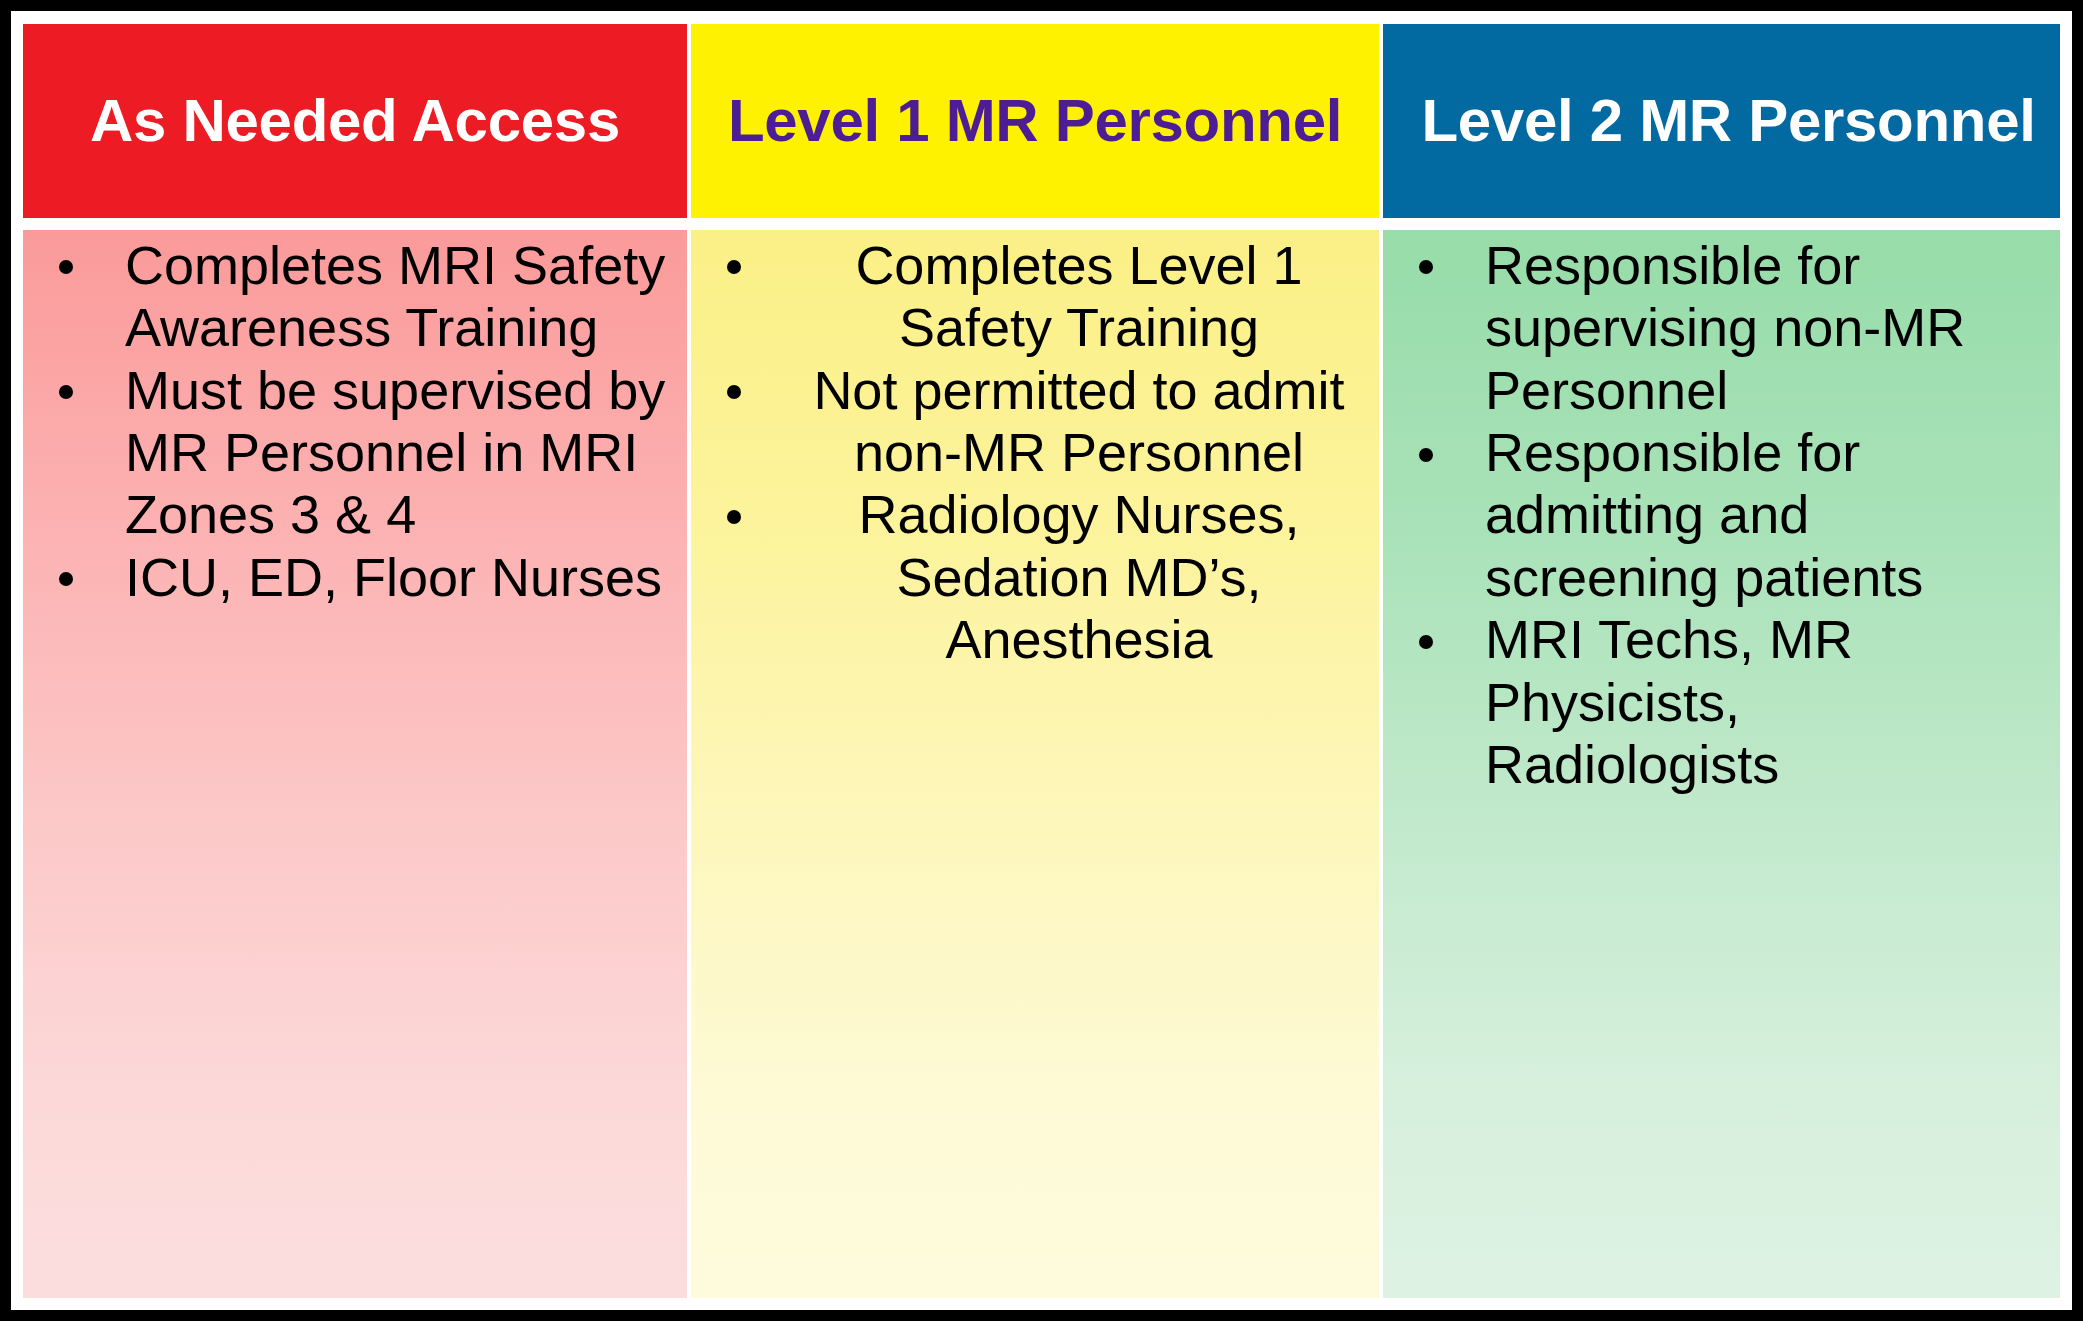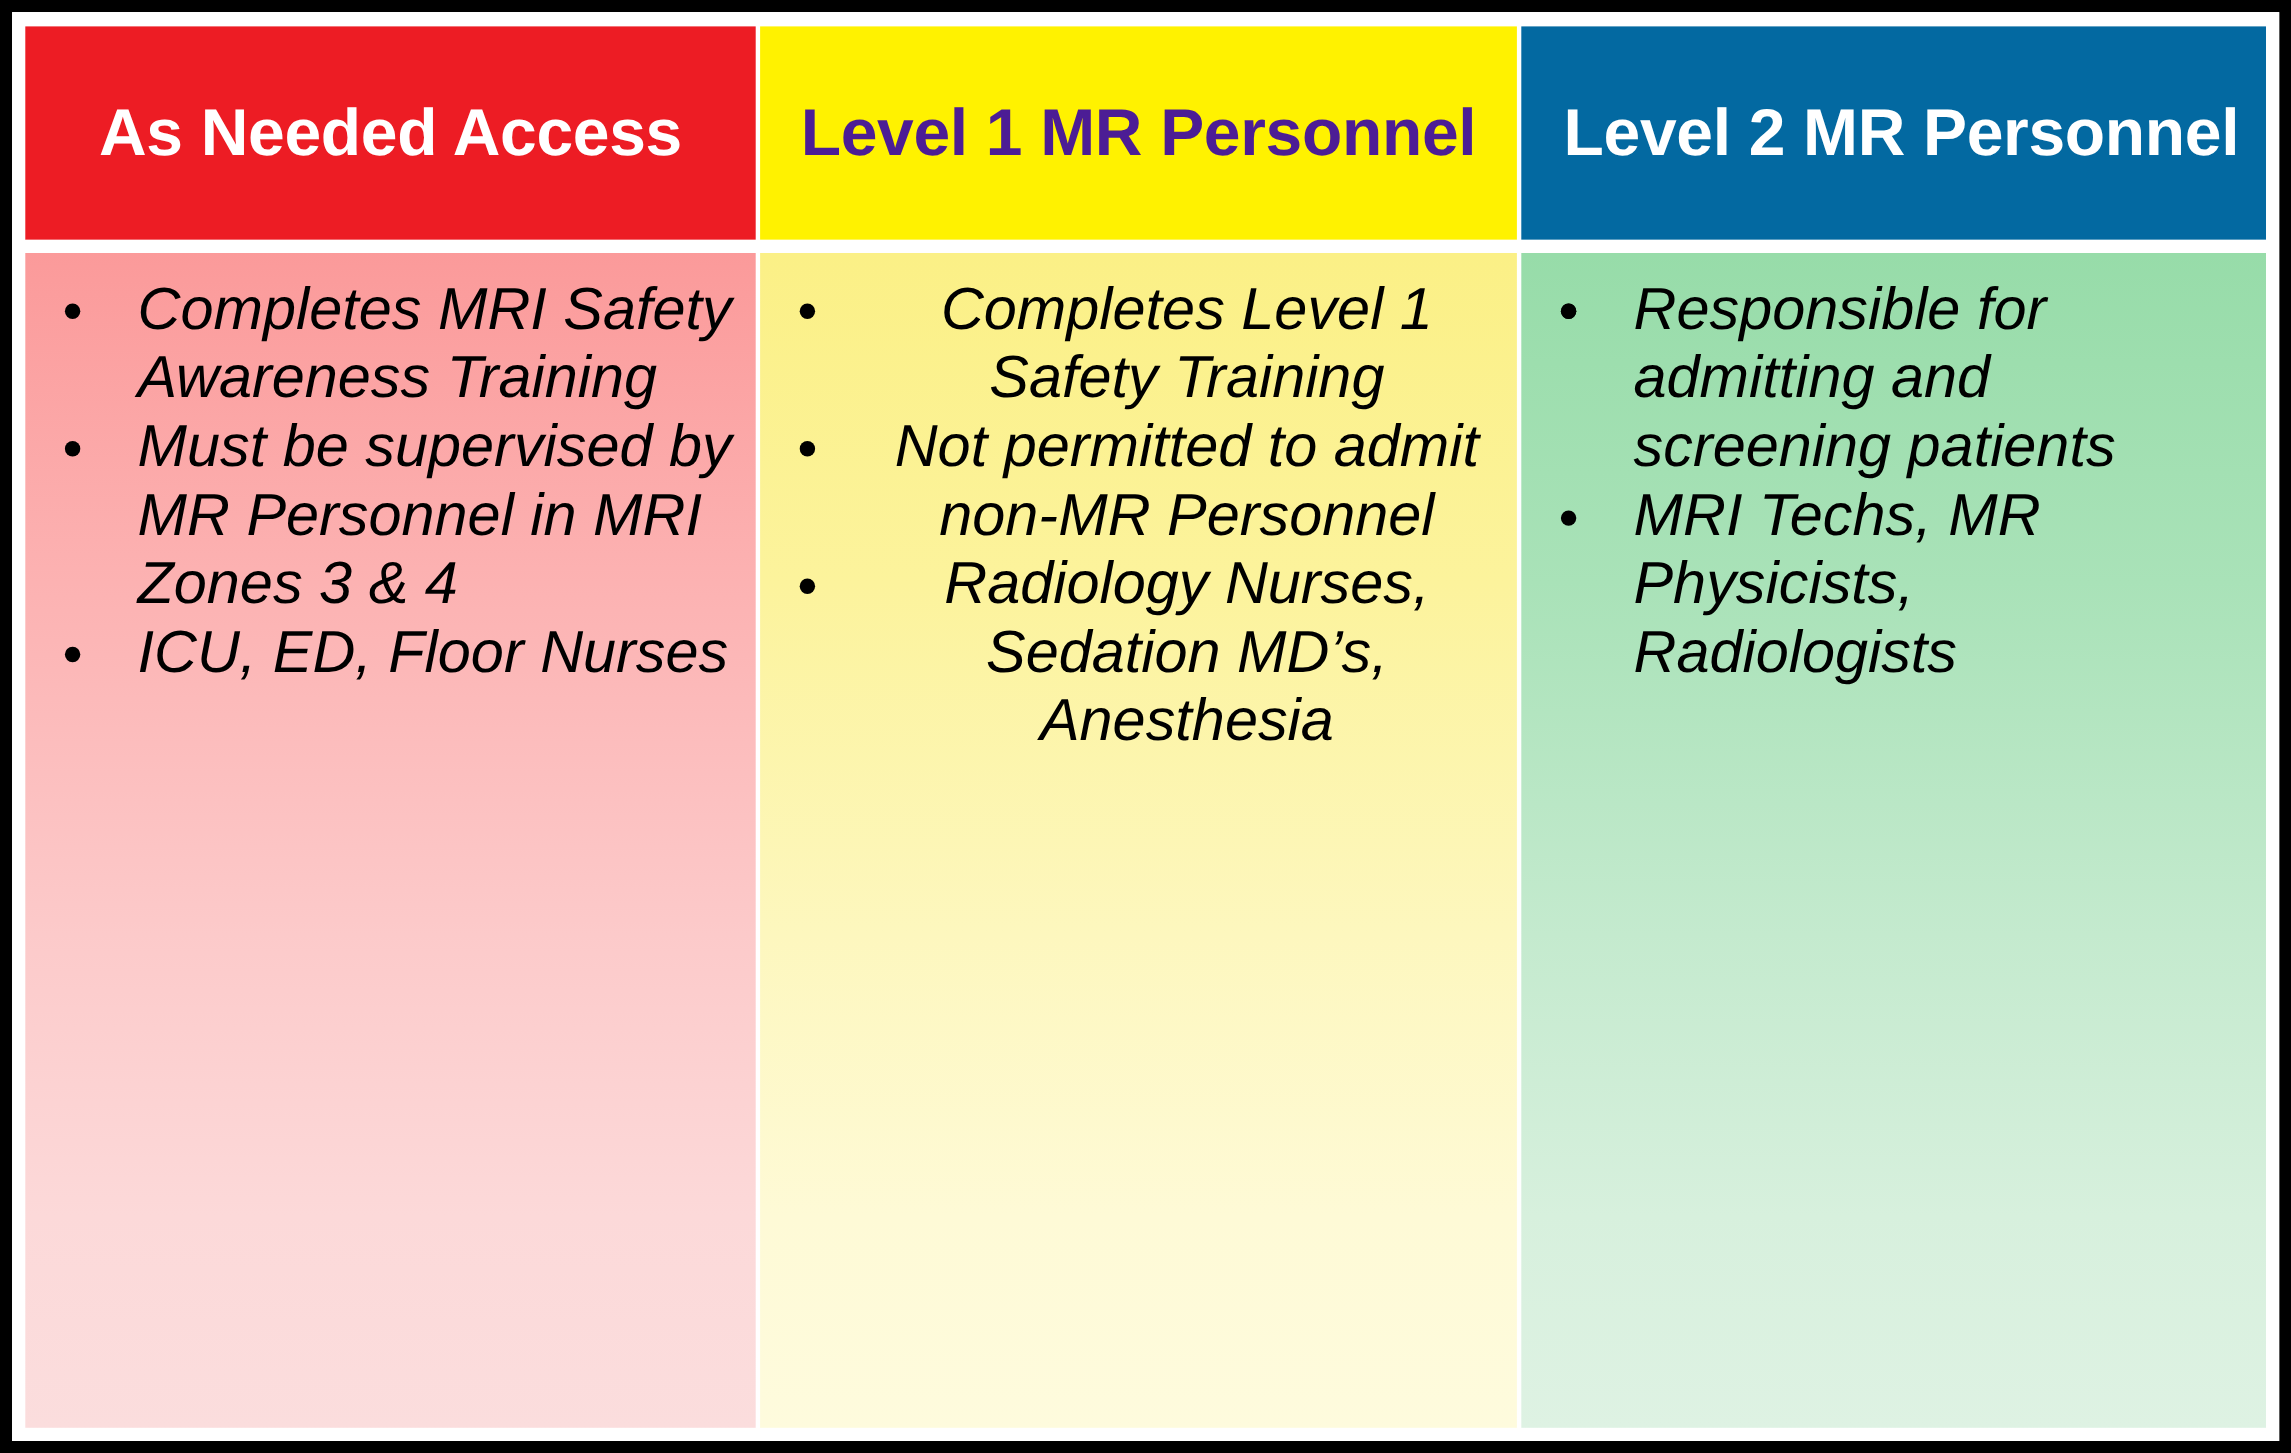--- a/index.html
+++ b/index.html
@@ -66,24 +66,23 @@
 
   
   .body-row {
     display: flex;
     flex: 1 1 auto;
     gap: 4px;
     min-height: 0;
   }
   .body-cell {
     box-sizing: border-box;
-    padding: 20px 14px 10px 14px;
+    padding: 4px 14px 10px 14px;
     min-height: 0;
     overflow: hidden;
-    font-style: italic;
   }
   .body-cell.c1 {
     flex: 0 0 664px;
     background: linear-gradient(to bottom, #FB9A9A 0%, #FCB2B2 28%, #FCCACA 58%, #FCD9D9 82%, #FBDDDD 100%);
   }
   .body-cell.c2 {
     flex: 0 0 688px;
     background: linear-gradient(to bottom, #FBF086 0%, #FCF39C 28%, #FDF7BE 58%, #FEFAD6 82%, #FEFBDD 100%);
     text-align: center;
   }
@@ -165,20 +164,21 @@
             <span class="dot"></span>
             <span class="txt">Radiology Nurses, Sedation MD’s, Anesthesia</span>
           </li>
         </ul>
       </div>
 
       <div class="body-cell c3">
         <ul class="bullets">
           <li>
             <span class="dot"></span>
+            <span class="txt">Responsible for supervising non-MR Personnel</span>
           </li>
           <li>
             <span class="dot"></span>
             <span class="txt">Responsible for admitting and screening patients</span>
           </li>
           <li>
             <span class="dot"></span>
             <span class="txt">MRI Techs, MR Physicists, Radiologists</span>
           </li>
         </ul>

